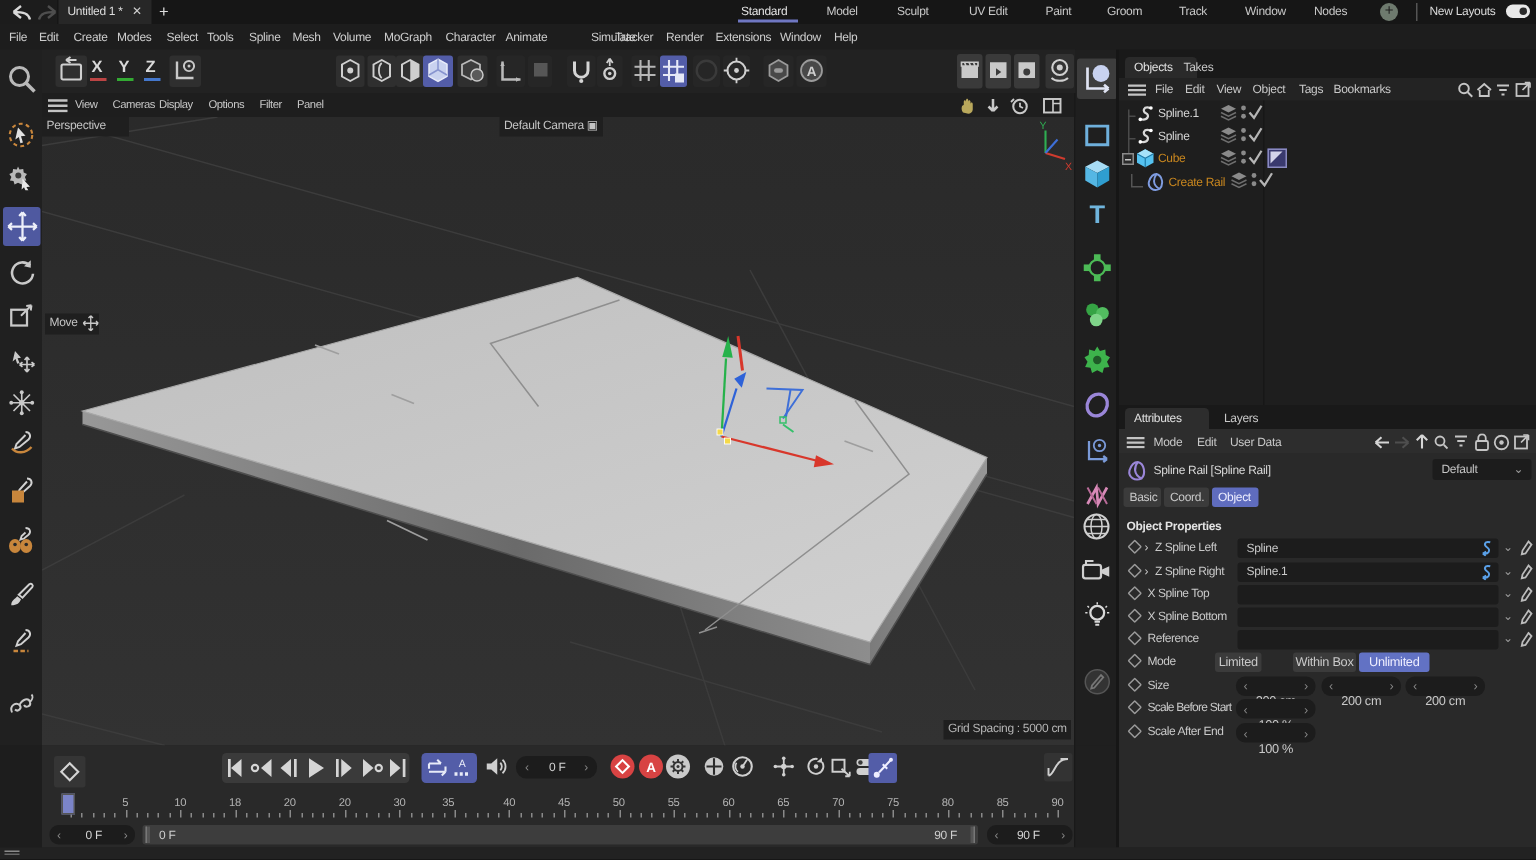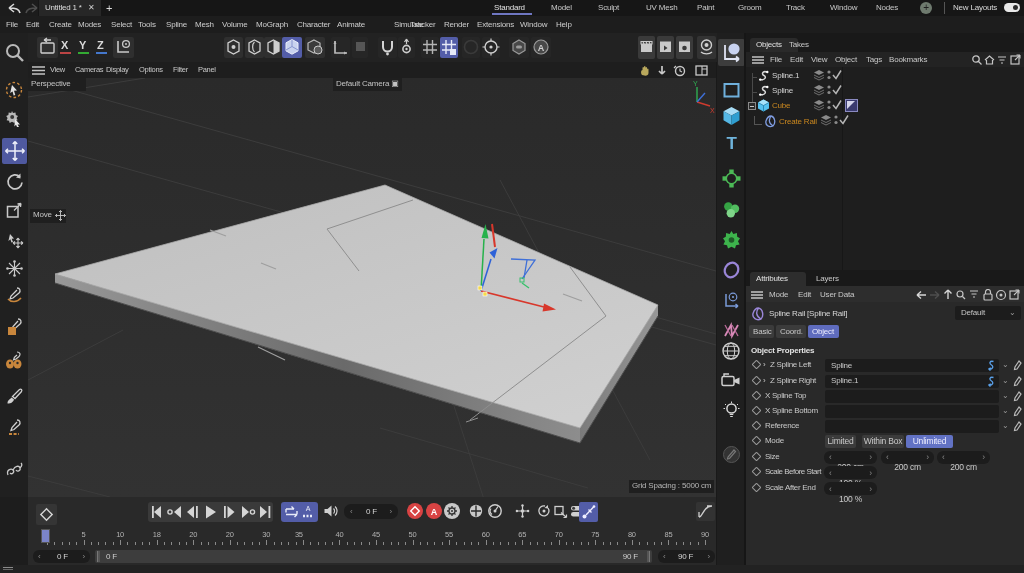--- a/index.html
+++ b/index.html
@@ -59,21 +59,21 @@
       <path d="M31 6 L26 2 M31 6 L26 10 M31 6 C24 6 21 7 20 11" stroke="#4e4e4e" stroke-width="1.6" fill="none"></path>
     </svg>
     <div class="abs" style="left:39px;top:0;width:62px;height:16px;background:#272727"></div>
     <div class="lbl" style="left:45px;top:3px;color:#dedede">Untitled 1 *</div>
     <div class="lbl" style="left:88px;top:3px;color:#cfcfcf">✕</div>
     <div class="lbl" style="left:106px;top:2px;color:#dedede;font-size:11px">+</div>
     <div class="lbl" style="left:494px;top:3px;color:#e3e3e3">Standard</div>
     <div class="abs" style="left:492px;top:13px;width:40px;height:2px;background:#6f77c2"></div>
     <div class="lbl dim" style="left:551px;top:3px">Model</div>
     <div class="lbl dim" style="left:598px;top:3px">Sculpt</div>
-    <div class="lbl dim" style="left:646px;top:3px">UV Mesh</div>
+    <div class="lbl dim" style="left:646px;top:3px">UV Edit</div>
     <div class="lbl dim" style="left:697px;top:3px">Paint</div>
     <div class="lbl dim" style="left:738px;top:3px">Groom</div>
     <div class="lbl dim" style="left:786px;top:3px">Track</div>
     <div class="lbl dim" style="left:830px;top:3px">Window</div>
     <div class="lbl dim" style="left:876px;top:3px">Nodes</div>
     <div class="abs" style="left:920px;top:2px;width:12px;height:12px;border-radius:6px;background:#6e7a6e;color:#1d1d1d;text-align:center;line-height:11px;font-size:10px">+</div>
     <div class="abs" style="left:944px;top:2px;width:1px;height:12px;background:#555"></div>
     <div class="lbl" style="left:953px;top:3px;color:#dadada">New Layouts</div>
     <div class="abs" style="left:1004px;top:3px;width:16px;height:9px;border-radius:5px;background:#e8e8e8">
       <div class="abs" style="left:9px;top:2px;width:5px;height:5px;border-radius:3px;background:#2a2a2a"></div>
@@ -668,21 +668,21 @@
       <span class="varrow">⌄</span>
         <span class="pencil">
           <svg width="10" height="11">
             <path d="M7 1 L3 7 L2.5 9.5 L5 9 L9 3 Z" fill="none" stroke="#bbb" stroke-width="1.2"></path>
           </svg>
         </span>
       </div>
     <div class="proprow" style="top:165px">
         <span class="dia"></span>
         <span class="pl" style="left:19px">Mode</span>
-      <span class="mbtn" style="left:79px;width:31px;background:#3b3b3b">Limited</span>
+      <span class="mbtn" style="left:64px;width:31px;background:#3b3b3b">Limited</span>
       <span class="mbtn" style="left:116px;width:42px;background:#3b3b3b">Within Box</span>
       <span class="mbtn" style="left:160px;width:47px;background:#6272c4;color:#eef">Unlimited</span>
       </div>
     <div class="proprow" style="top:180.5px">
         <span class="dia"></span>
         <span class="pl" style="left:19px">Size</span>
       <span class="spin" style="left:78px;width:53px">
           <i>‹</i>
           <b>200 cm</b>
           <i>›</i>

